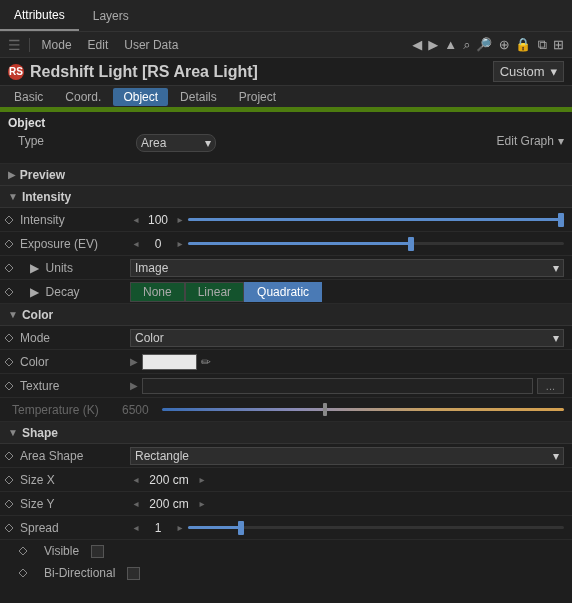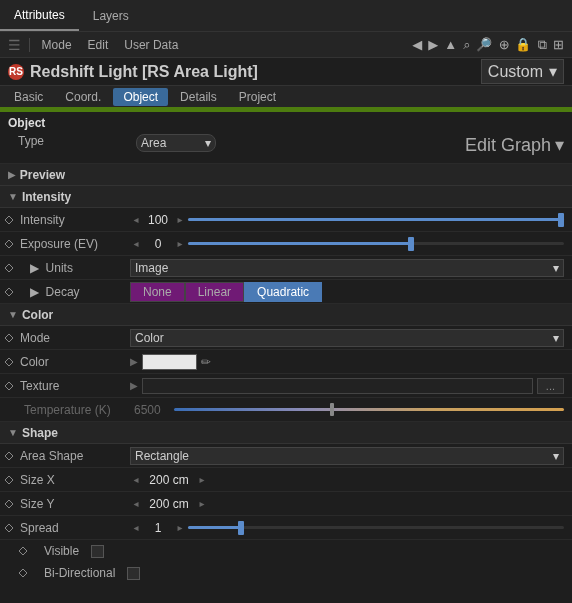--- a/index.html
+++ b/index.html
@@ -97,21 +97,21 @@
       font-weight: bold;
     }
     .title-dropdown {
       display: flex;
       align-items: center;
       background: #2d2d2d;
       border: 1px solid #444;
       padding: 2px 6px;
       cursor: pointer;
       color: #ccc;
-      font-size: 16px;
+      font-size: 13px;
       gap: 6px;
     }
 
     
     .sub-tabs {
       display: flex;
       background: #252525;
       height: 26px;
       align-items: center;
       border-bottom: 5px solid #4d7c0f;
@@ -195,21 +195,21 @@
       border-radius: 16px;
       color: #e0e0e0;
       padding: 3px 14px;
       font-size: 12px;
       cursor: pointer;
     }
     .btn-edit-graph {
       background: transparent;
       border: none;
       color: #aaa;
-      font-size: 18px;
+      font-size: 12px;
       cursor: pointer;
       display: flex;
       align-items: center;
       gap: 4px;
     }
 
     
     .checkbox-custom {
       width: 13px;
       height: 13px;
@@ -298,21 +298,21 @@
       flex: 1;
     }
 
     
     .decay-btn-group {
       display: flex;
       gap: 0;
     }
     .decay-btn {
       padding: 2px 12px;
-      background: #701a75;
+      background: #14532d;
       border: 1px solid #444;
       color: #aaa;
       font-size: 12px;
       cursor: pointer;
     }
     .decay-btn.active {
       background: #4a7ab5;
       color: #fff;
       border-color: #4a7ab5;
     }
@@ -556,21 +556,21 @@
         </svg>
     </div>
     <span class="prop-label">Texture</span>
     <div class="prop-value">
       <span style="color:#666;font-size:10px;">▶</span>
       <div style="flex:1; height:16px; background:#222; border:1px solid #444;"></div>
       <button class="texture-btn">...</button>
     </div>
   </div>
 
-  <div class="prop-row" style="padding-left:24px;">
+  <div class="prop-row" style="padding-left:12px;">
     <span class="prop-label" style="color:#666;">Temperature (K)</span>
     <div class="prop-value">
       <span style="color:#666; min-width:36px;">6500</span>
       <div class="temp-slider">
         <div style="position:absolute;left:40%;top:-5px;width:4px;height:13px;background:#888;border-radius:1px;"></div>
       </div>
     </div>
   </div>
 
   <div class="collapsible">

